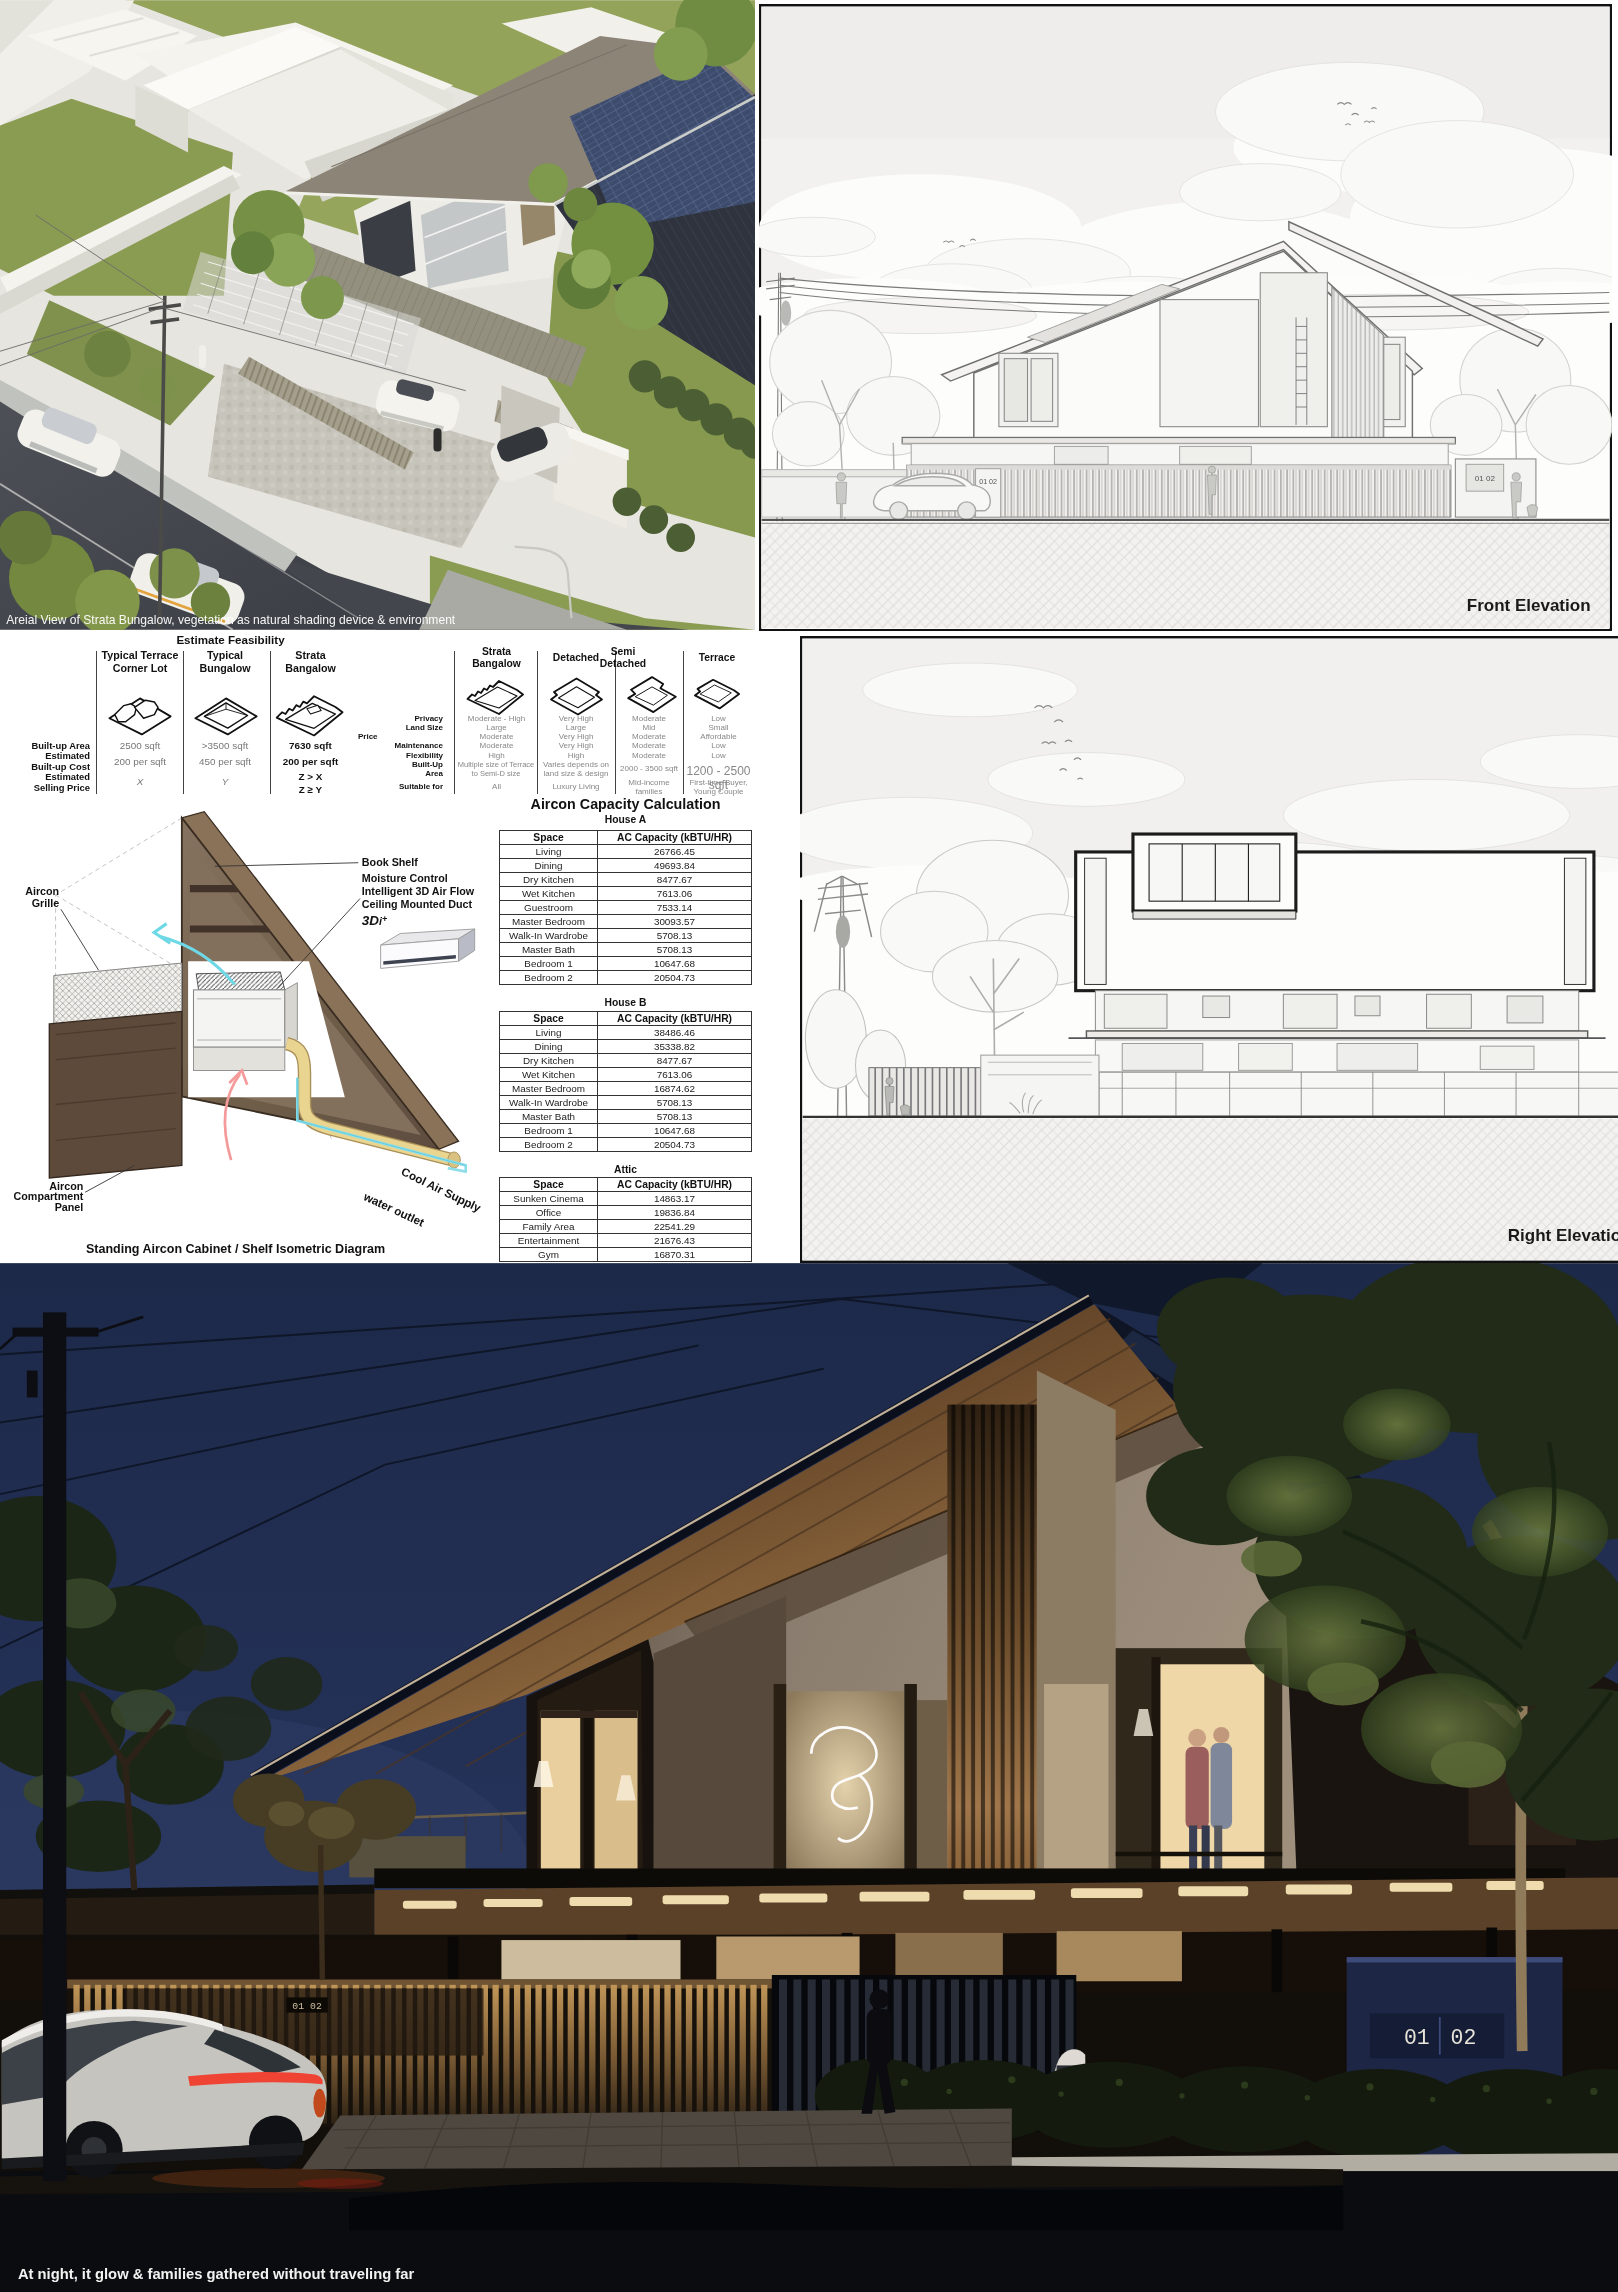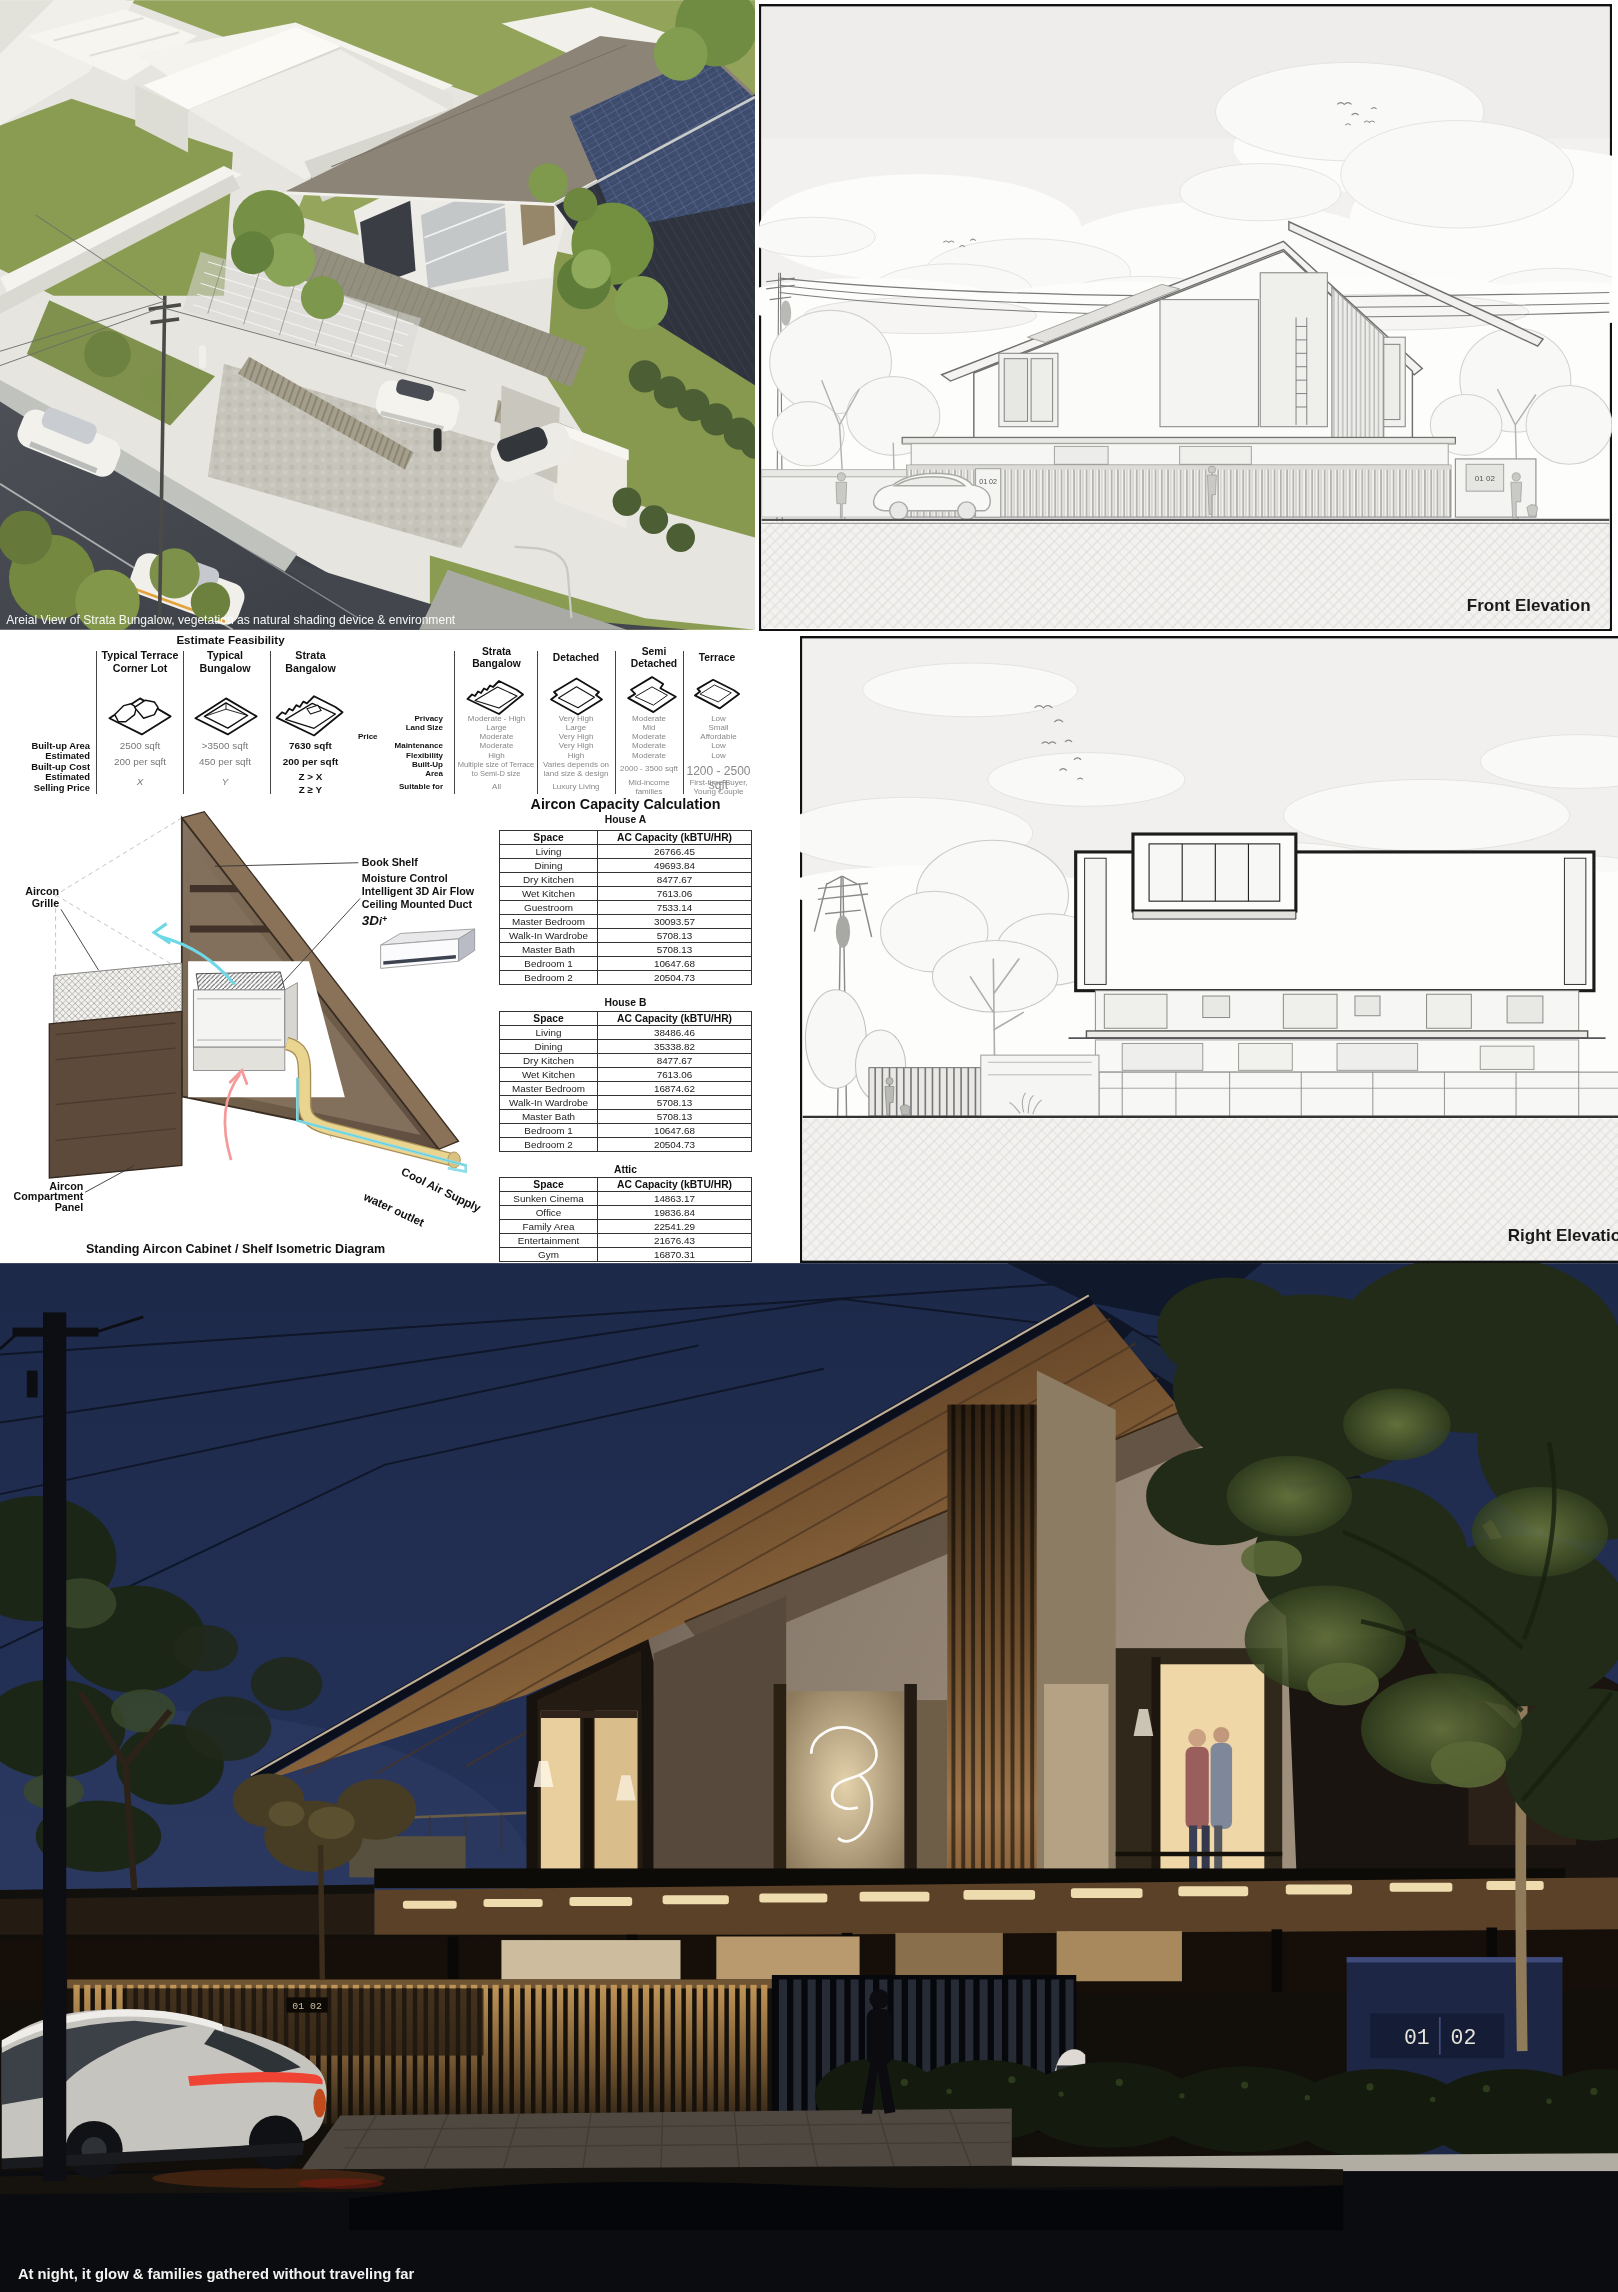--- a/index.html
+++ b/index.html
@@ -496,21 +496,21 @@
   <div class="abs" style="left:99px;top:146px;width:82px;text-align:center;font-size:9.9px;font-style:italic;color:#777;">X</div>
   <div class="abs" style="left:184px;top:146px;width:82px;text-align:center;font-size:9.9px;font-style:italic;color:#777;">Y</div>
   <div class="abs" style="left:271px;top:141px;width:79px;text-align:center;font-size:9.9px;font-weight:bold;line-height:12.5px;color:#111;">Z &gt; X<br>Z ≥ Y</div>
 
   <div class="abs" style="left:454px;top:20.6px;width:0.9px;height:143px;background:#444;"></div>
   <div class="abs" style="left:537px;top:20.6px;width:0.9px;height:143px;background:#444;"></div>
   <div class="abs" style="left:615px;top:20.6px;width:0.9px;height:143px;background:#444;"></div>
   <div class="abs" style="left:683px;top:20.6px;width:0.9px;height:143px;background:#444;"></div>
   <div class="abs" style="left:456px;top:16px;width:81px;text-align:center;font-size:10.3px;font-weight:bold;line-height:12px;color:#111;">Strata<br>Bangalow</div>
   <div class="abs" style="left:539px;top:22.4px;width:74px;text-align:center;font-size:10.3px;font-weight:bold;color:#111;">Detached</div>
-  <div class="abs" style="left:622px;top:16px;width:64px;text-align:center;font-size:10.3px;font-weight:bold;line-height:12px;color:#111;">Semi<br>Detached</div>
+  <div class="abs" style="left:591px;top:16px;width:64px;text-align:center;font-size:10.3px;font-weight:bold;line-height:12px;color:#111;">Semi<br>Detached</div>
   <div class="abs" style="left:685px;top:22.4px;width:64px;text-align:center;font-size:10.3px;font-weight:bold;color:#111;">Terrace</div>
 
   <svg class="abs" style="left:464px;top:39px;" width="64" height="48" viewBox="0 0 84 64">
     <g fill="#fff" stroke="#111" stroke-width="2.4" stroke-linejoin="round">
       <path d="M4 40 L10 34 L14 36 L18 30 L22 32 L26 26 L30 28 L34 22 L38 24 L46 16 L70 28 L78 34 L46 60 Z"></path>
       <path d="M14 42 L44 24 L70 36 L46 52 Z" stroke-width="1.4"></path>
     </g>
   </svg>
   <svg class="abs" style="left:546px;top:41px;" width="61" height="45" viewBox="0 0 80 60">
     <g fill="#fff" stroke="#111" stroke-width="2.4" stroke-linejoin="round">

